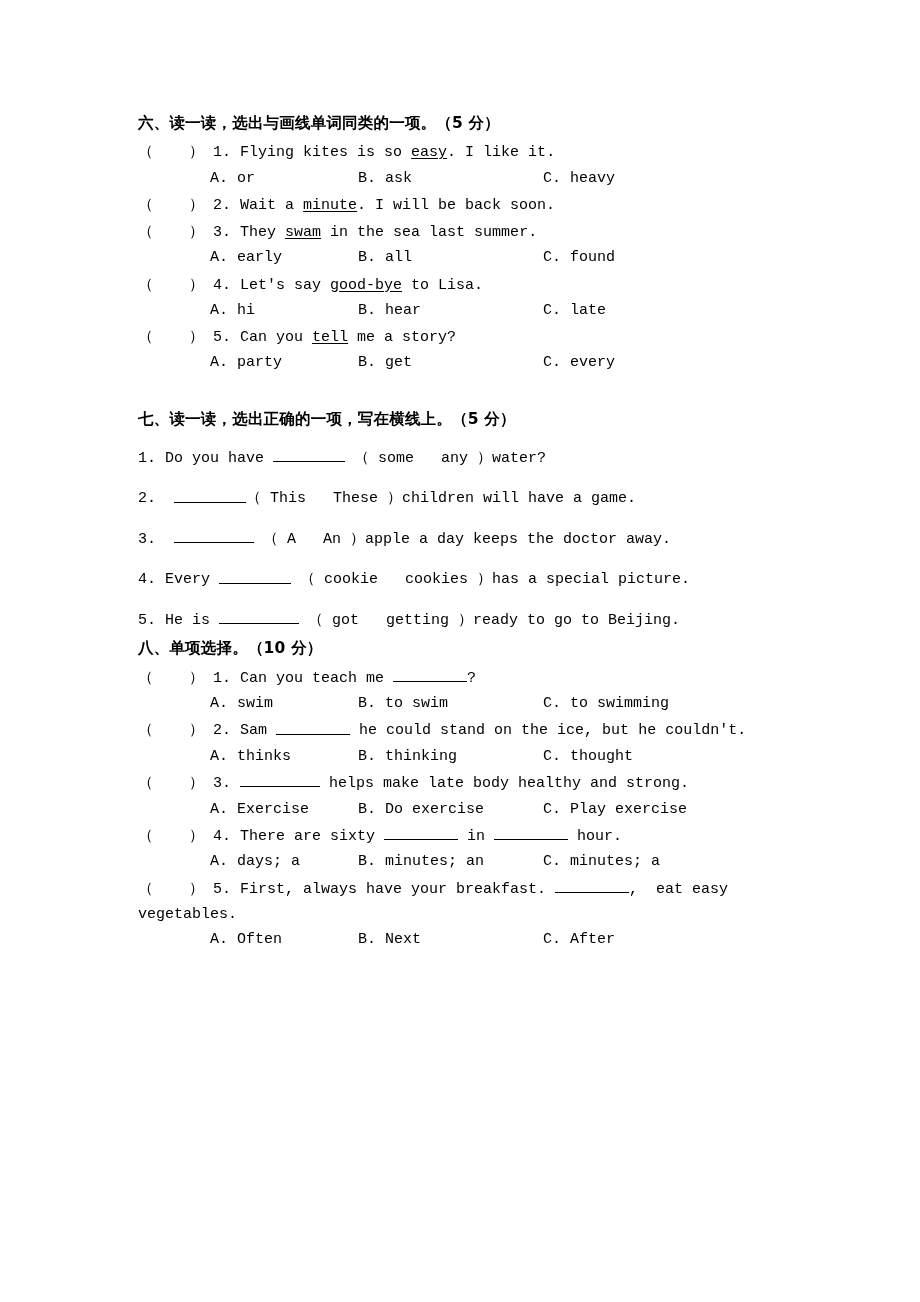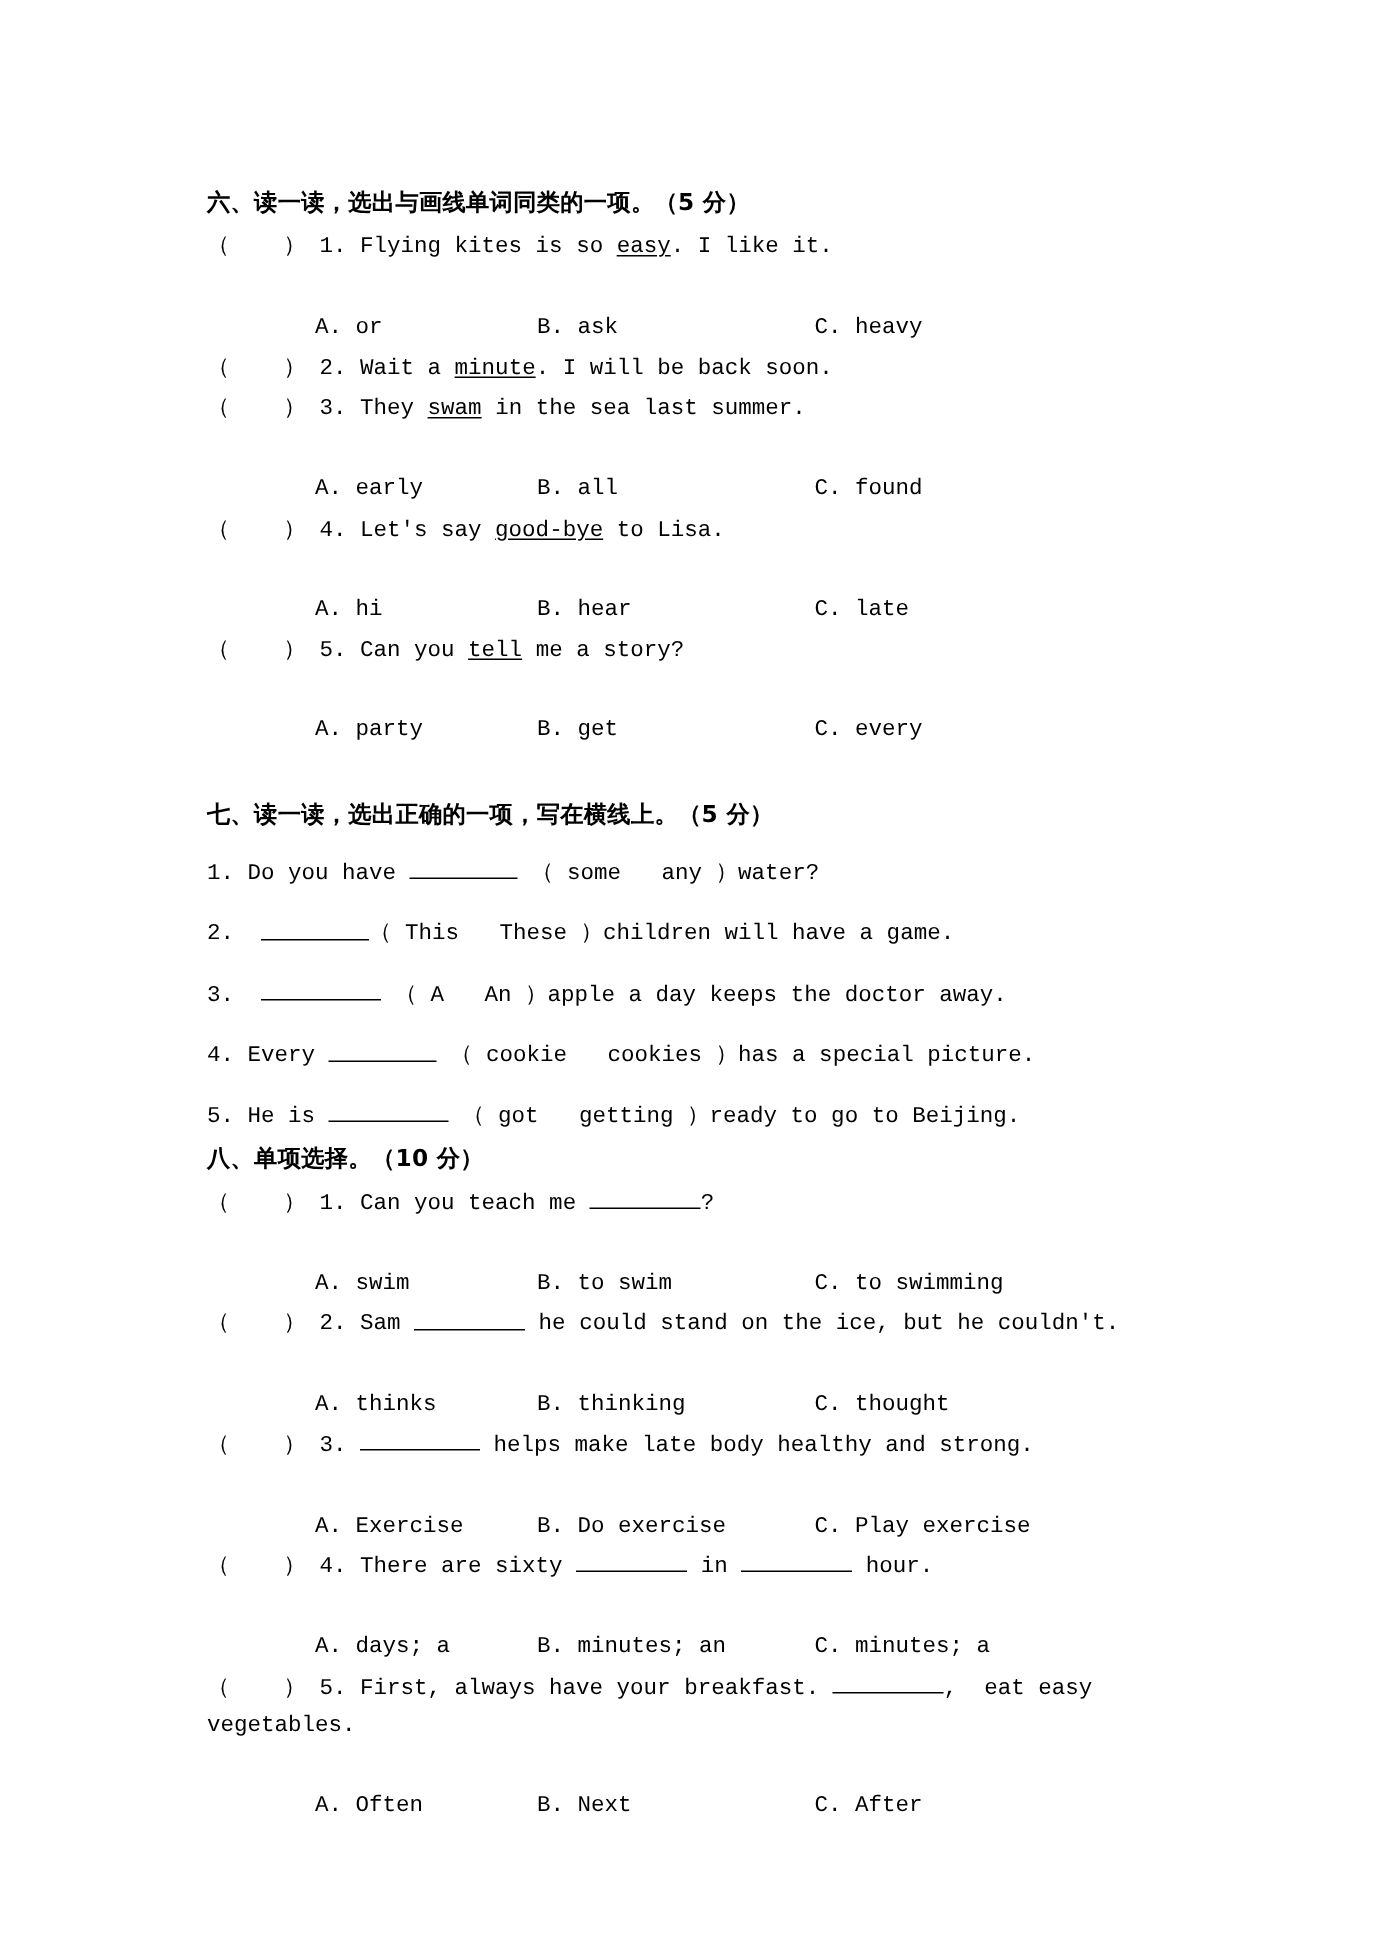--- a/index.html
+++ b/index.html
@@ -11,21 +11,21 @@
     width: 920px;
     height: 1302px;
     font-family: "Liberation Mono", "DejaVu Sans Mono", monospace;
     color: #000000;
     position: relative;
     overflow: hidden;
   }
   .page {
     position: absolute;
     left: 0;
-    top: 12px;
+    top: 0;
     width: 920px;
     height: 1144px;
     padding: 0;
     text-decoration: underline;
   }
   .content {
     position: absolute;
     left: 138px;
     top: 112px;
     width: 700px;
@@ -53,21 +53,20 @@
   .options {
     font-size: 15px;
     line-height: 1.55;
     margin: 0 0 2px 0;
     padding-left: 72px;
     display: flex;
   }
   .opt {
     display: inline-block;
     white-space: pre;
-    margin-top: 28px;
   }
   .opt-a { width: 148px; }
   .opt-b { width: 185px; }
   .opt-c { width: auto; }
   .u {
     text-decoration: underline;
     text-underline-offset: 2px;
   }
   .fill-line {
     display: inline-block;

